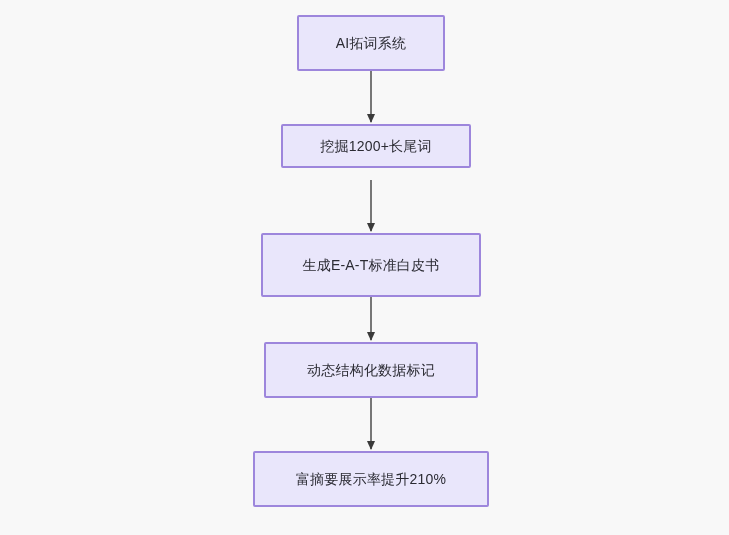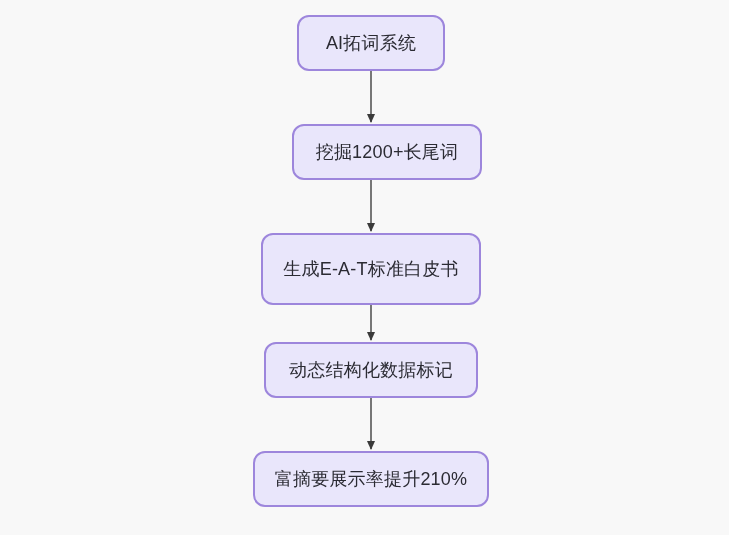--- a/index.html
+++ b/index.html
@@ -21,26 +21,26 @@
     top: 0;
     width: 729px;
     height: 535px;
   }
 
   .node {
     position: absolute;
     box-sizing: border-box;
     background: #e9e6fb;
     border: 2px solid #9d86dc;
-    border-radius: 12px;
+    border-radius: 2px;
     display: flex;
     align-items: center;
     justify-content: center;
     color: #2b2b33;
-    font-size: 18px;
+    font-size: 14px;
     line-height: 1;
     letter-spacing: 0.2px;
     white-space: nowrap;
   }
 
   .node-label {
     display: block;
   }
 
   .edge-layer {
@@ -70,25 +70,25 @@
 
     <line x1="371" y1="289" x2="371" y2="340" stroke="#777777" stroke-width="2" marker-end="url(#arrowhead)"></line>
 
     <line x1="371" y1="398" x2="371" y2="449" stroke="#777777" stroke-width="2" marker-end="url(#arrowhead)"></line>
   </svg>
 
   <div class="node" style="left:297px; top:15px; width:148px; height:56px;">
     <span class="node-label">AI拓词系统</span>
   </div>
 
-  <div class="node" style="left:292px; top:124px; width:190px; height:56px;">
+  <div class="node" style="left:281px; top:124px; width:190px; height:44px;">
     <span class="node-label">挖掘1200+长尾词</span>
   </div>
 
-  <div class="node" style="left:261px; top:233px; width:220px; height:72px;">
+  <div class="node" style="left:261px; top:233px; width:220px; height:64px;">
     <span class="node-label">生成E-A-T标准白皮书</span>
   </div>
 
   <div class="node" style="left:264px; top:342px; width:214px; height:56px;justify-content:center;">
     <span class="node-label">动态结构化数据标记</span>
   </div>
 
   <div class="node" style="left:253px; top:451px; width:236px; height:56px;">
     <span class="node-label">富摘要展示率提升210%</span>
   </div>

